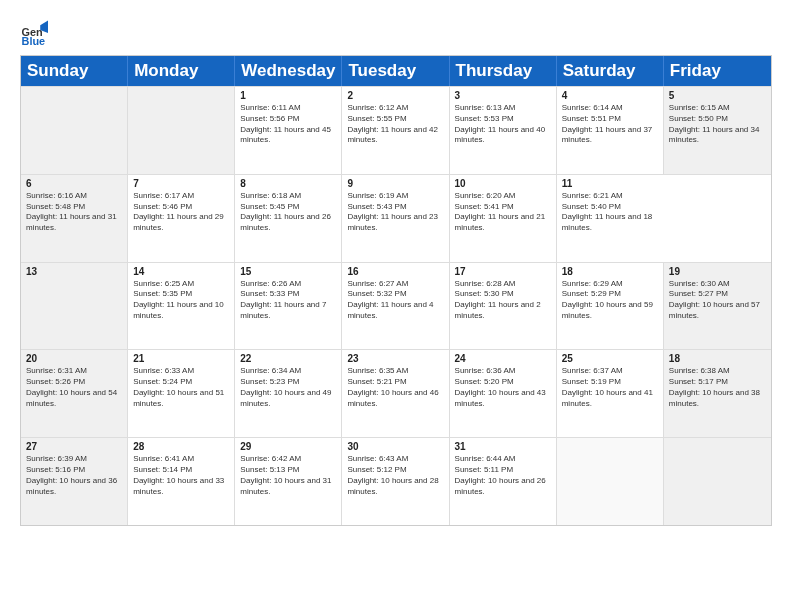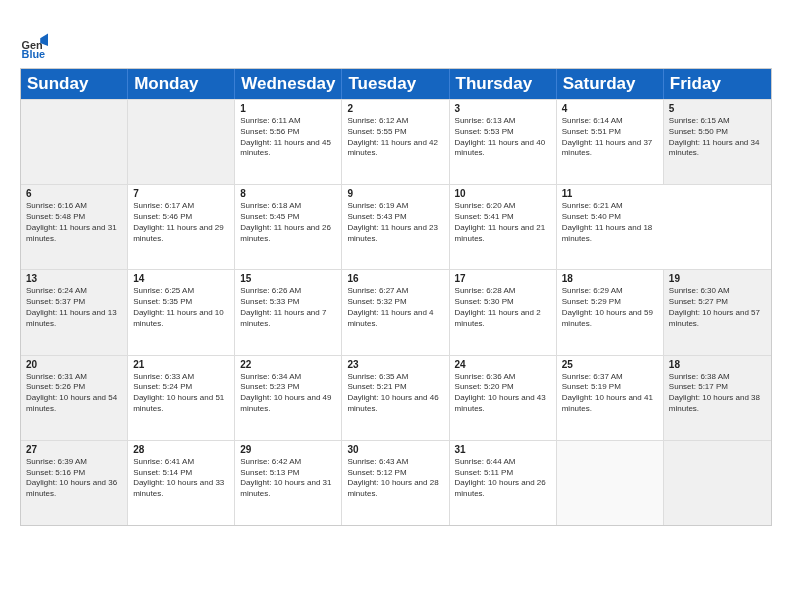--- a/index.html
+++ b/index.html
@@ -6,21 +6,21 @@
     body {
       font-family: Arial, sans-serif;
       background: #fff;
       width: 792px;
       height: 612px;
       overflow: hidden;
     }
     .page {
       width: 792px;
       height: 536px;
-      padding: 32px 20px 10px 20px;
+      padding: 19px 20px 10px 20px;
       display: flex;
       flex-direction: column;
     }
     .header {
       display: flex;
       justify-content: space-between;
       align-items: flex-start;
       margin-bottom: 8px;
     }
     .logo {
@@ -210,23 +210,20 @@
           <div class="cal-cell">
             <div class="day-num">11</div>
             <div class="cell-text" style="white-space: pre-line;">Sunrise: 6:21 AM
 Sunset: 5:40 PM
 Daylight: 11 hours and 18 minutes.</div>
           </div>
         </div>
         <div class="cal-row">
           <div class="cal-cell shaded">
             <div class="day-num">13</div>
-            <div class="cell-text" style="white-space: pre-line;">Sunrise: 6:24 AM
-Sunset: 5:37 PM
-Daylight: 11 hours and 13 minutes.</div>
           </div>
           <div class="cal-cell">
             <div class="day-num">14</div>
             <div class="cell-text" style="white-space: pre-line;">Sunrise: 6:25 AM
 Sunset: 5:35 PM
 Daylight: 11 hours and 10 minutes.</div>
           </div>
           <div class="cal-cell">
             <div class="day-num">15</div>
             <div class="cell-text" style="white-space: pre-line;">Sunrise: 6:26 AM

